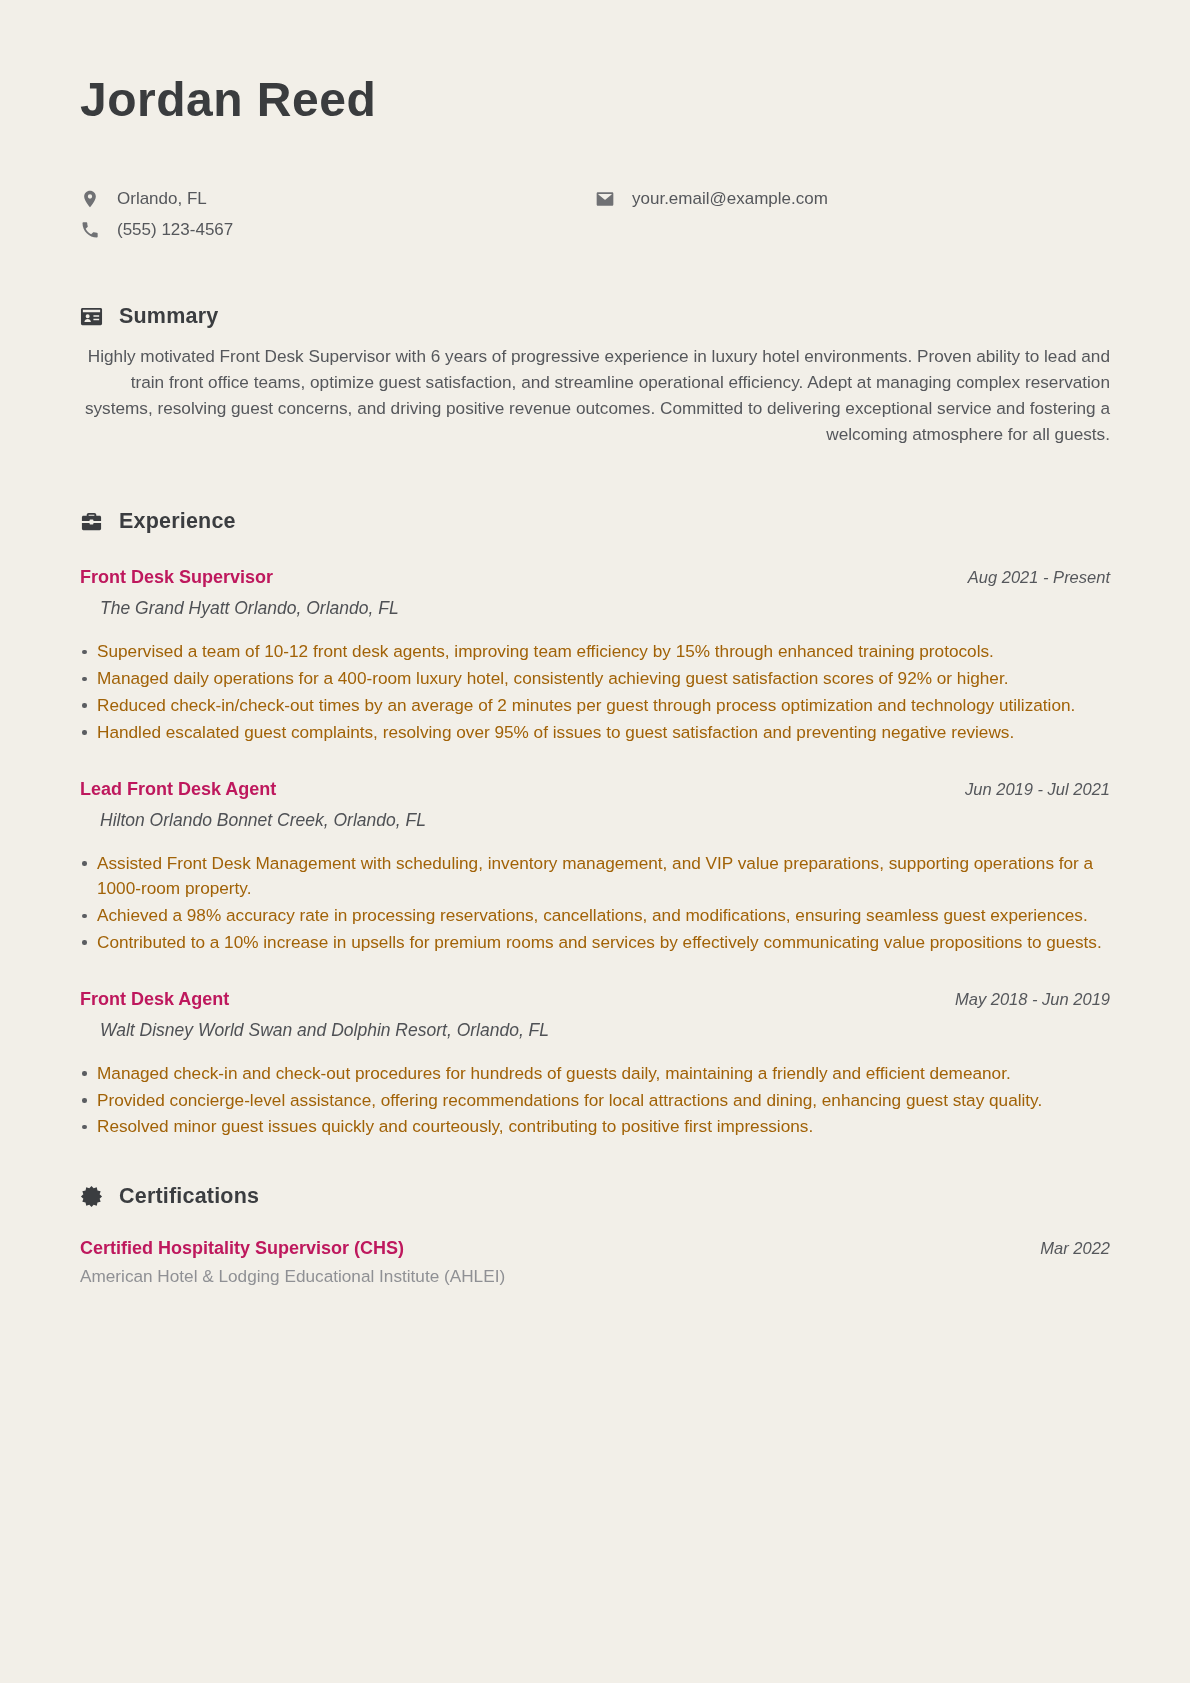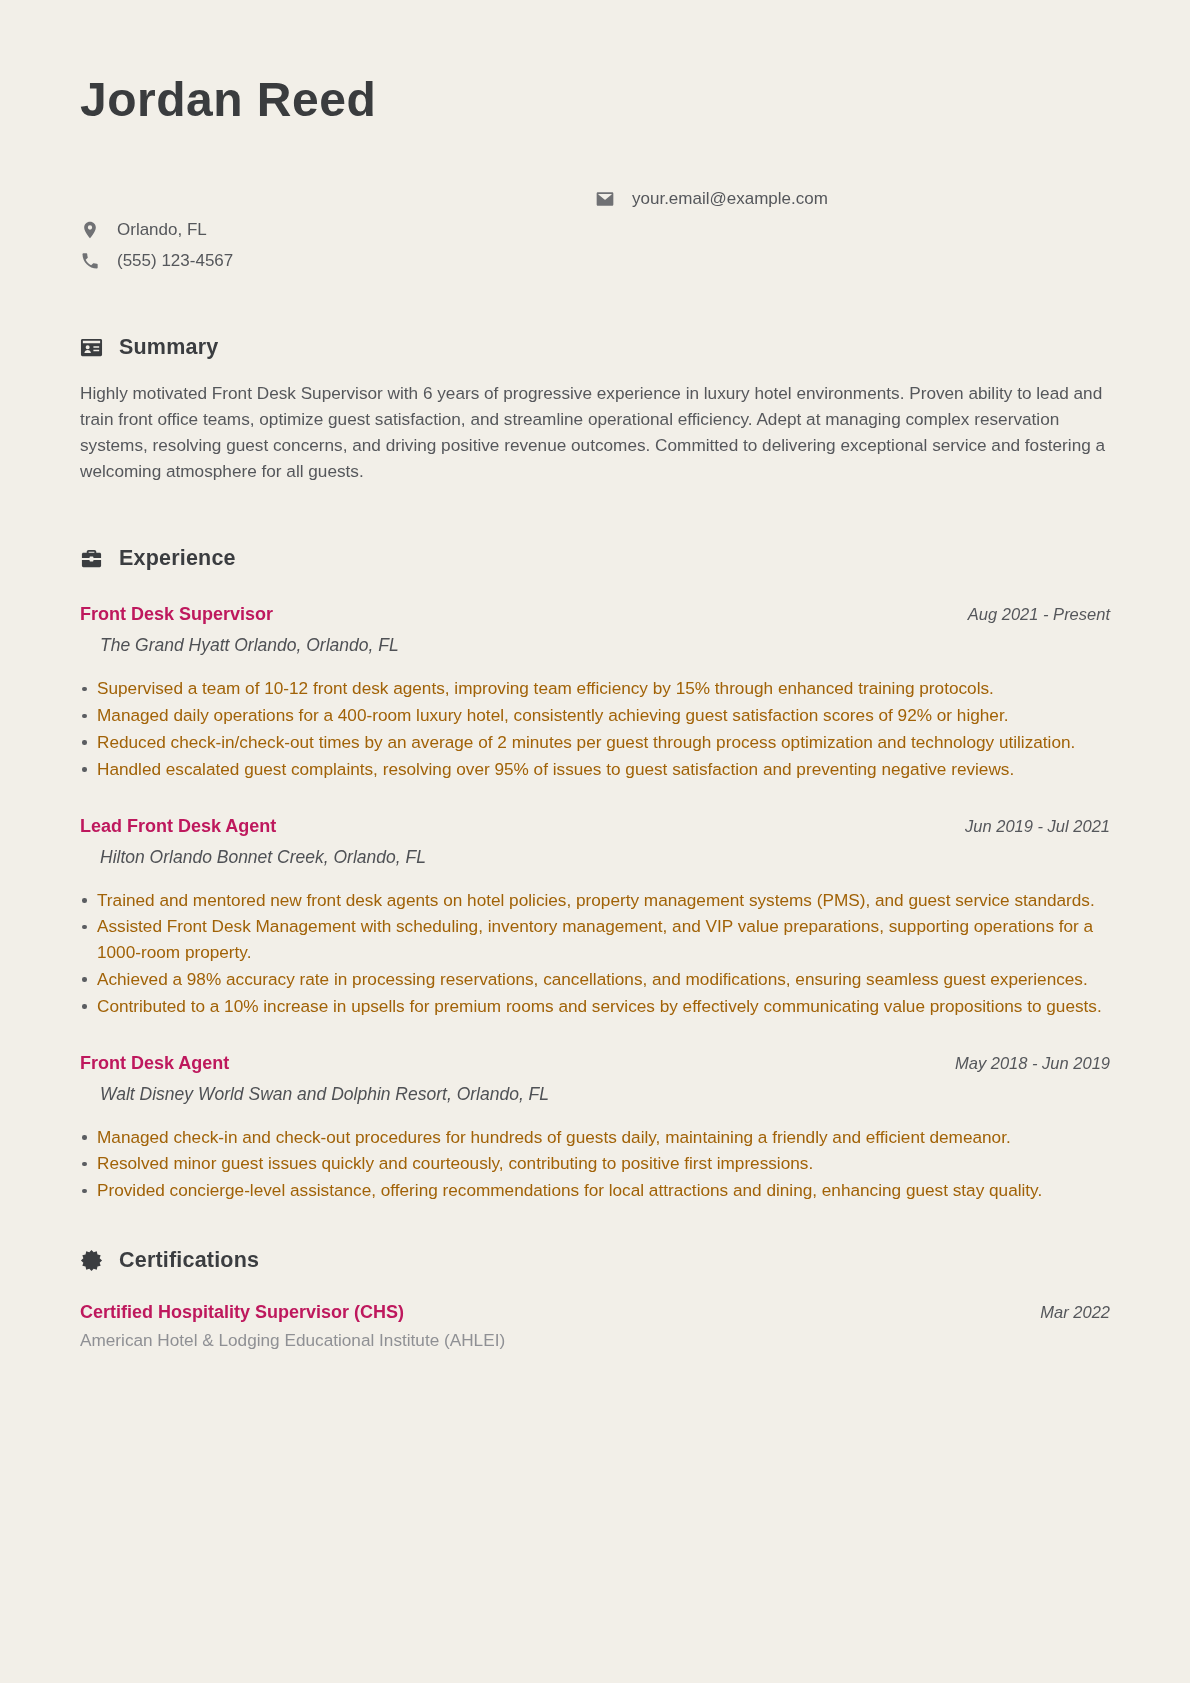--- a/index.html
+++ b/index.html
@@ -50,25 +50,25 @@
   }
   .section-header .sicon { width: 23px; height: 23px; color: #3b3d40; display: inline-flex; }
   .section-header .sicon svg { width: 100%; height: 100%; }
   .section-title {
     font-size: 21.5px;
     font-weight: bold;
     letter-spacing: 0.2px;
   }
   .summary-section { margin-top: 64px; }
   .summary-text {
-    margin: 21px 0 0 0;
+    margin: 15px 0 0 0;
     font-size: 17.2px;
     line-height: 1.5;
     color: #55575b;
-    text-align: left;
+    text-align: right;
     hyphens: auto;
     -webkit-hyphens: auto;
   }
   .experience-section { margin-top: 62px; }
   .job { margin-top: 33px; }
   .job-header, .cert-header {
     display: flex;
     justify-content: space-between;
     align-items: baseline;
   }
@@ -123,35 +123,35 @@
   }
 </style>
 </head>
 <body>
 
 <div class="page">
 
   <h1 class="name">Jordan Reed</h1>
 
   <div class="contact">
+    <div class="contact-item col-left">
+      <span class="cicon">
+        <svg viewBox="0 0 24 24" fill="currentColor">
+            <path d="M12 2c-3.9 0-7 3.1-7 7 0 5 7 13 7 13s7-8 7-13c0-3.9-3.1-7-7-7zm0 9.6a2.6 2.6 0 1 1 0-5.2 2.6 2.6 0 0 1 0 5.2z"></path>
+          </svg>
+      </span>
+      <span>Orlando, FL</span>
+    </div>
     <div class="contact-item col-right">
       <span class="cicon">
         <svg viewBox="0 0 24 24" fill="currentColor">
             <path d="M2 5.5C2 4.7 2.7 4 3.5 4h17c.8 0 1.5.7 1.5 1.5v13c0 .8-.7 1.5-1.5 1.5h-17C2.7 20 2 19.3 2 18.5v-13zm2 1.2 7.4 5.9c.4.3.9.3 1.3 0L20 6.7V6H4v.7z"></path>
           </svg>
       </span>
       <span>your.email@example.com</span>
-    </div>
-    <div class="contact-item col-left">
-      <span class="cicon">
-        <svg viewBox="0 0 24 24" fill="currentColor">
-            <path d="M12 2c-3.9 0-7 3.1-7 7 0 5 7 13 7 13s7-8 7-13c0-3.9-3.1-7-7-7zm0 9.6a2.6 2.6 0 1 1 0-5.2 2.6 2.6 0 0 1 0 5.2z"></path>
-          </svg>
-      </span>
-      <span>Orlando, FL</span>
     </div>
     <div class="contact-item col-left">
       <span class="cicon">
         <svg viewBox="0 0 24 24" fill="currentColor">
             <path d="M6.8 10.6c1.5 2.9 3.8 5.2 6.6 6.6l2.2-2.2c.3-.3.7-.4 1-.3 1.2.4 2.4.6 3.6.6.6 0 1 .4 1 1V20c0 .6-.4 1-1 1C10.9 21 3 13.1 3 3.8c0-.6.4-1 1-1h3.7c.6 0 1 .4 1 1 0 1.3.2 2.5.6 3.6.1.4 0 .7-.3 1l-2.2 2.2z"></path>
           </svg>
       </span>
       <span>(555) 123-4567</span>
     </div>
   </div>
@@ -192,37 +192,36 @@
       </ul>
     </div>
 
     <div class="job">
       <div class="job-header">
         <span class="job-title">Lead Front Desk Agent</span>
         <span class="job-dates">Jun 2019 - Jul 2021</span>
       </div>
       <div class="job-company">Hilton Orlando Bonnet Creek, Orlando, FL</div>
       <ul class="bullets">
-        <li>Trained and mentored new front desk agents on hotel policies, property management systems (PMS), and guest service standards.</li>
         <li>Assisted Front Desk Management with scheduling, inventory management, and VIP value preparations, supporting operations for a 1000-room property.</li>
         <li>Achieved a 98% accuracy rate in processing reservations, cancellations, and modifications, ensuring seamless guest experiences.</li>
         <li>Contributed to a 10% increase in upsells for premium rooms and services by effectively communicating value propositions to guests.</li>
       </ul>
     </div>
 
     <div class="job">
       <div class="job-header">
         <span class="job-title">Front Desk Agent</span>
         <span class="job-dates">May 2018 - Jun 2019</span>
       </div>
       <div class="job-company">Walt Disney World Swan and Dolphin Resort, Orlando, FL</div>
       <ul class="bullets">
         <li>Managed check-in and check-out procedures for hundreds of guests daily, maintaining a friendly and efficient demeanor.</li>
+        <li>Provided concierge-level assistance, offering recommendations for local attractions and dining, enhancing guest stay quality.</li>
         <li>Resolved minor guest issues quickly and courteously, contributing to positive first impressions.</li>
-        <li>Provided concierge-level assistance, offering recommendations for local attractions and dining, enhancing guest stay quality.</li>
       </ul>
     </div>
   </div>
 
   <div class="section certifications-section">
     <div class="section-header">
       <span class="sicon">
         <svg viewBox="0 0 24 24" fill="currentColor">
             <polygon points="23,12 20.5,14.28 21.53,17.5 18.22,18.22 17.5,21.53 14.28,20.5 12,23 9.72,20.5 6.5,21.53 5.78,18.22 2.47,17.5 3.5,14.28 1,12 3.5,9.72 2.47,6.5 5.78,5.78 6.5,2.47 9.72,3.5 12,1 14.28,3.5 17.5,2.47 18.22,5.78 21.53,6.5 20.5,9.72"></polygon>
           </svg>

